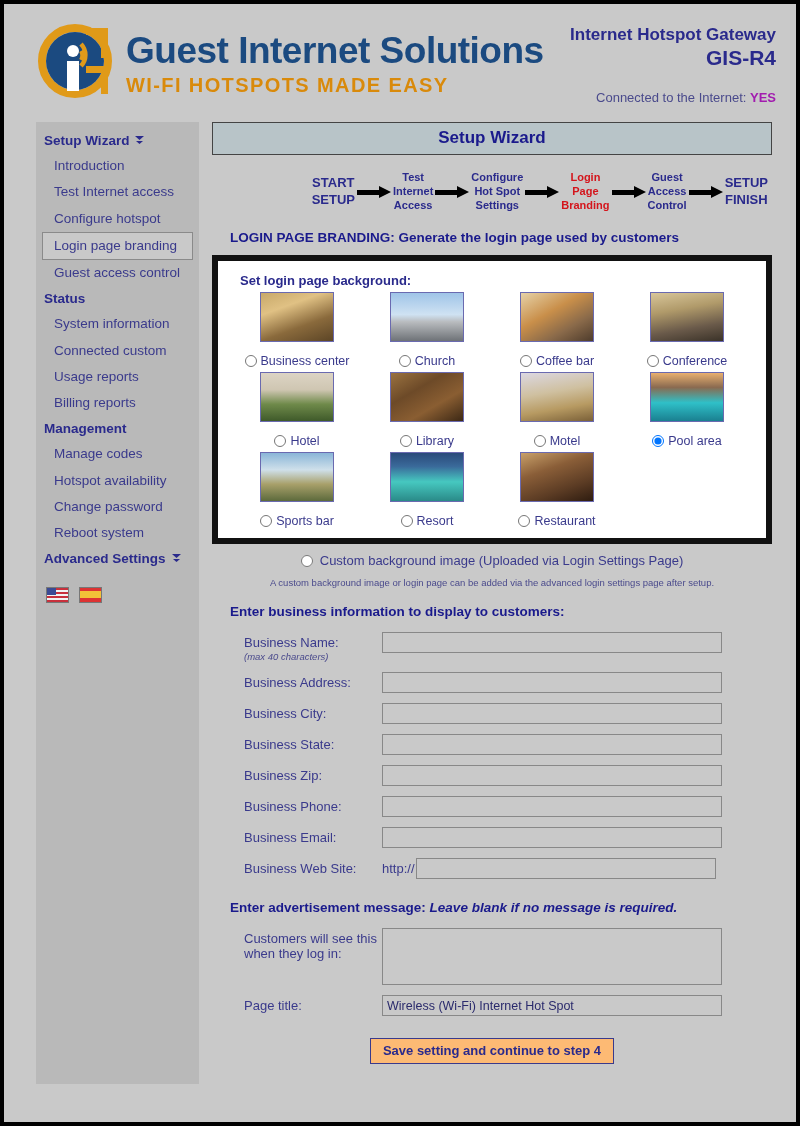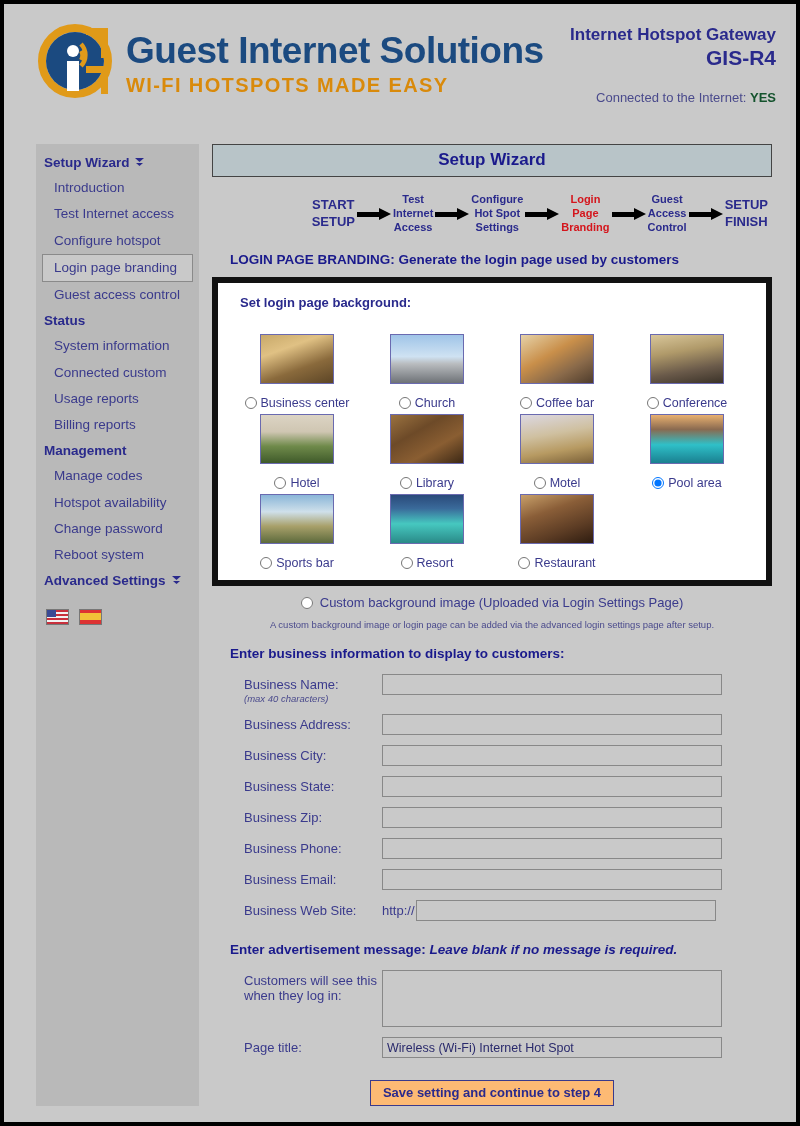--- a/index.html
+++ b/index.html
@@ -19,21 +19,21 @@
     top: 4px;
     width: 792px;
     height: 1118px;
     background: #c9c9c9;
     box-sizing: border-box;
   }
 
   
   .header {
     position: relative;
-    height: 140px;
+    height: 118px;
     border-radius: 24px;
   }
   .logo-wrap {
     position: absolute;
     left: 30px;
     top: 16px;
     display: flex;
     align-items: flex-start;
   }
   .logo-mark {
@@ -79,21 +79,21 @@
     font-weight: bold;
     color: #2a2a8c;
     line-height: 1.25;
   }
   .hr-conn {
     margin-top: 18px;
     font-size: 13px;
     color: #4a4a8c;
   }
   .hr-conn .yes {
-    color: #14532d;
+    color: #a21caf;
     font-weight: bold;
   }
 
   
   .body-area {
     position: relative;
   }
   .sidebar {
     position: absolute;
     left: 32px;
@@ -237,21 +237,21 @@
   .bg-panel {
     border: 6px solid #111;
     background: #ffffff;
     padding: 12px 14px 10px 14px;
     box-sizing: border-box;
   }
   .bg-panel-title {
     font-size: 13px;
     font-weight: bold;
     color: #2a2a8c;
-    margin-bottom: 24px;
+    margin-bottom: 4px;
     margin-left: 8px;
   }
   .bg-grid {
     display: grid;
     grid-template-columns: repeat(4, 1fr);
     row-gap: 4px;
   }
   .bg-cell {
     display: flex;
     flex-direction: column;

